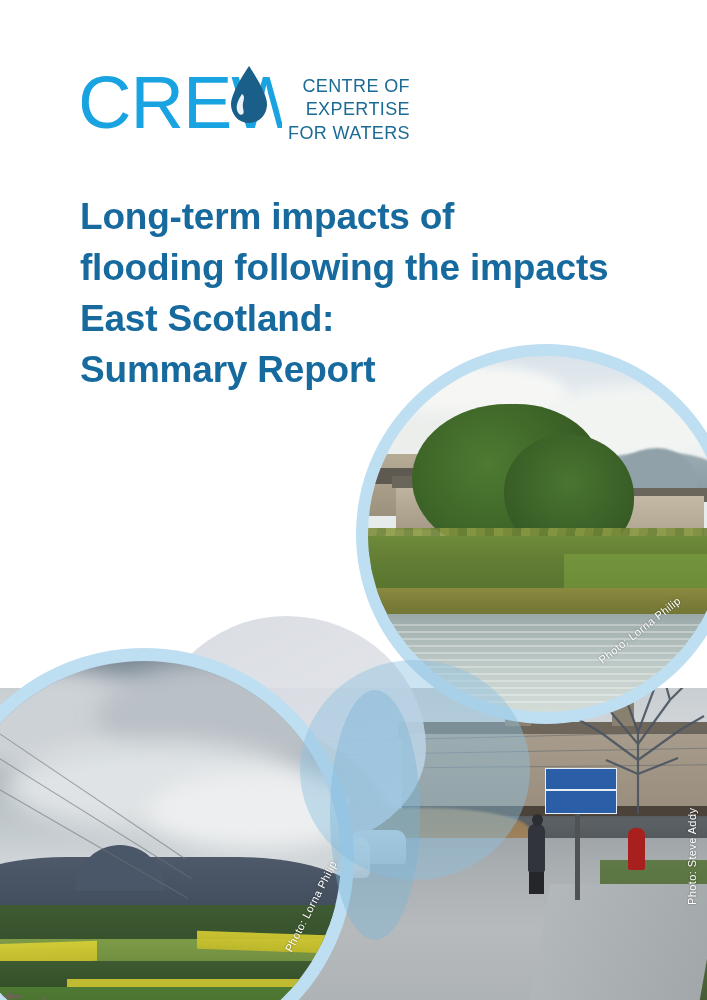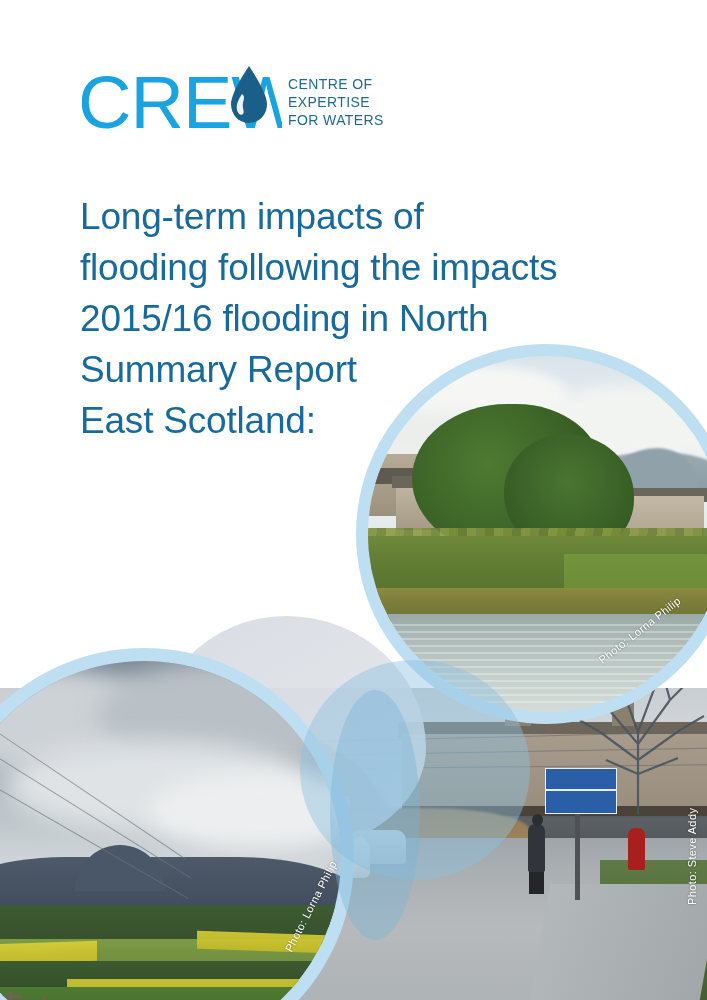--- a/index.html
+++ b/index.html
@@ -39,38 +39,39 @@
     left: 143px;
     top: 2px;
     width: 48px;
     height: 62px;
   }
   .logo-tagline {
     position: absolute;
     left: 206px;
     top: 13px;
     line-height: 1.30;
-    font-size: 14px;
+    font-size: 18px;
     letter-spacing: 0.4px;
     font-weight: 400;
     color: #1C6A96;
     font-family: "Liberation Sans", sans-serif;
     white-space: nowrap;
+    text-align: right;
   }
   .logo-tagline div { display:block; }
 
   
   .title {
     position: absolute;
     left: 80px;
     top: 166px;
     width: 560px;
     z-index: 40;
     font-family: "Liberation Sans", sans-serif;
-    font-weight: normal;
+    font-weight: bold;
     font-size: 37px;
     line-height: 51px;
     color: #176A9E;
     letter-spacing: -0.2px;
   }
   .title .tl { display: block; white-space: nowrap; }
 
   
   .collage { position:absolute; left:0; top:0; width:707px; height:1000px; z-index:10; }
 
@@ -680,22 +681,21 @@
     <div class="logo-tagline">
       <div>CENTRE OF</div>
       <div>EXPERTISE</div>
       <div>FOR WATERS</div>
     </div>
   </div>
 
   <h1 class="title">
     <span class="tl">Long-term impacts of</span>
     <span class="tl">flooding following the impacts</span>
-    <span class="tl">2015/16 flooding in North</span>
+    <span class="tl">East Scotland:</span>
     <span class="tl">Summary Report</span>
-    <span class="tl">East Scotland:</span>
   </h1>
 
   <div class="credit credit-tr">Photo: Lorna Philip</div>
   <div class="credit credit-bl">Photo: Lorna Philip</div>
   <div class="credit credit-br">Photo: Steve Addy</div>
 
 </div>
 
 </body></html>

